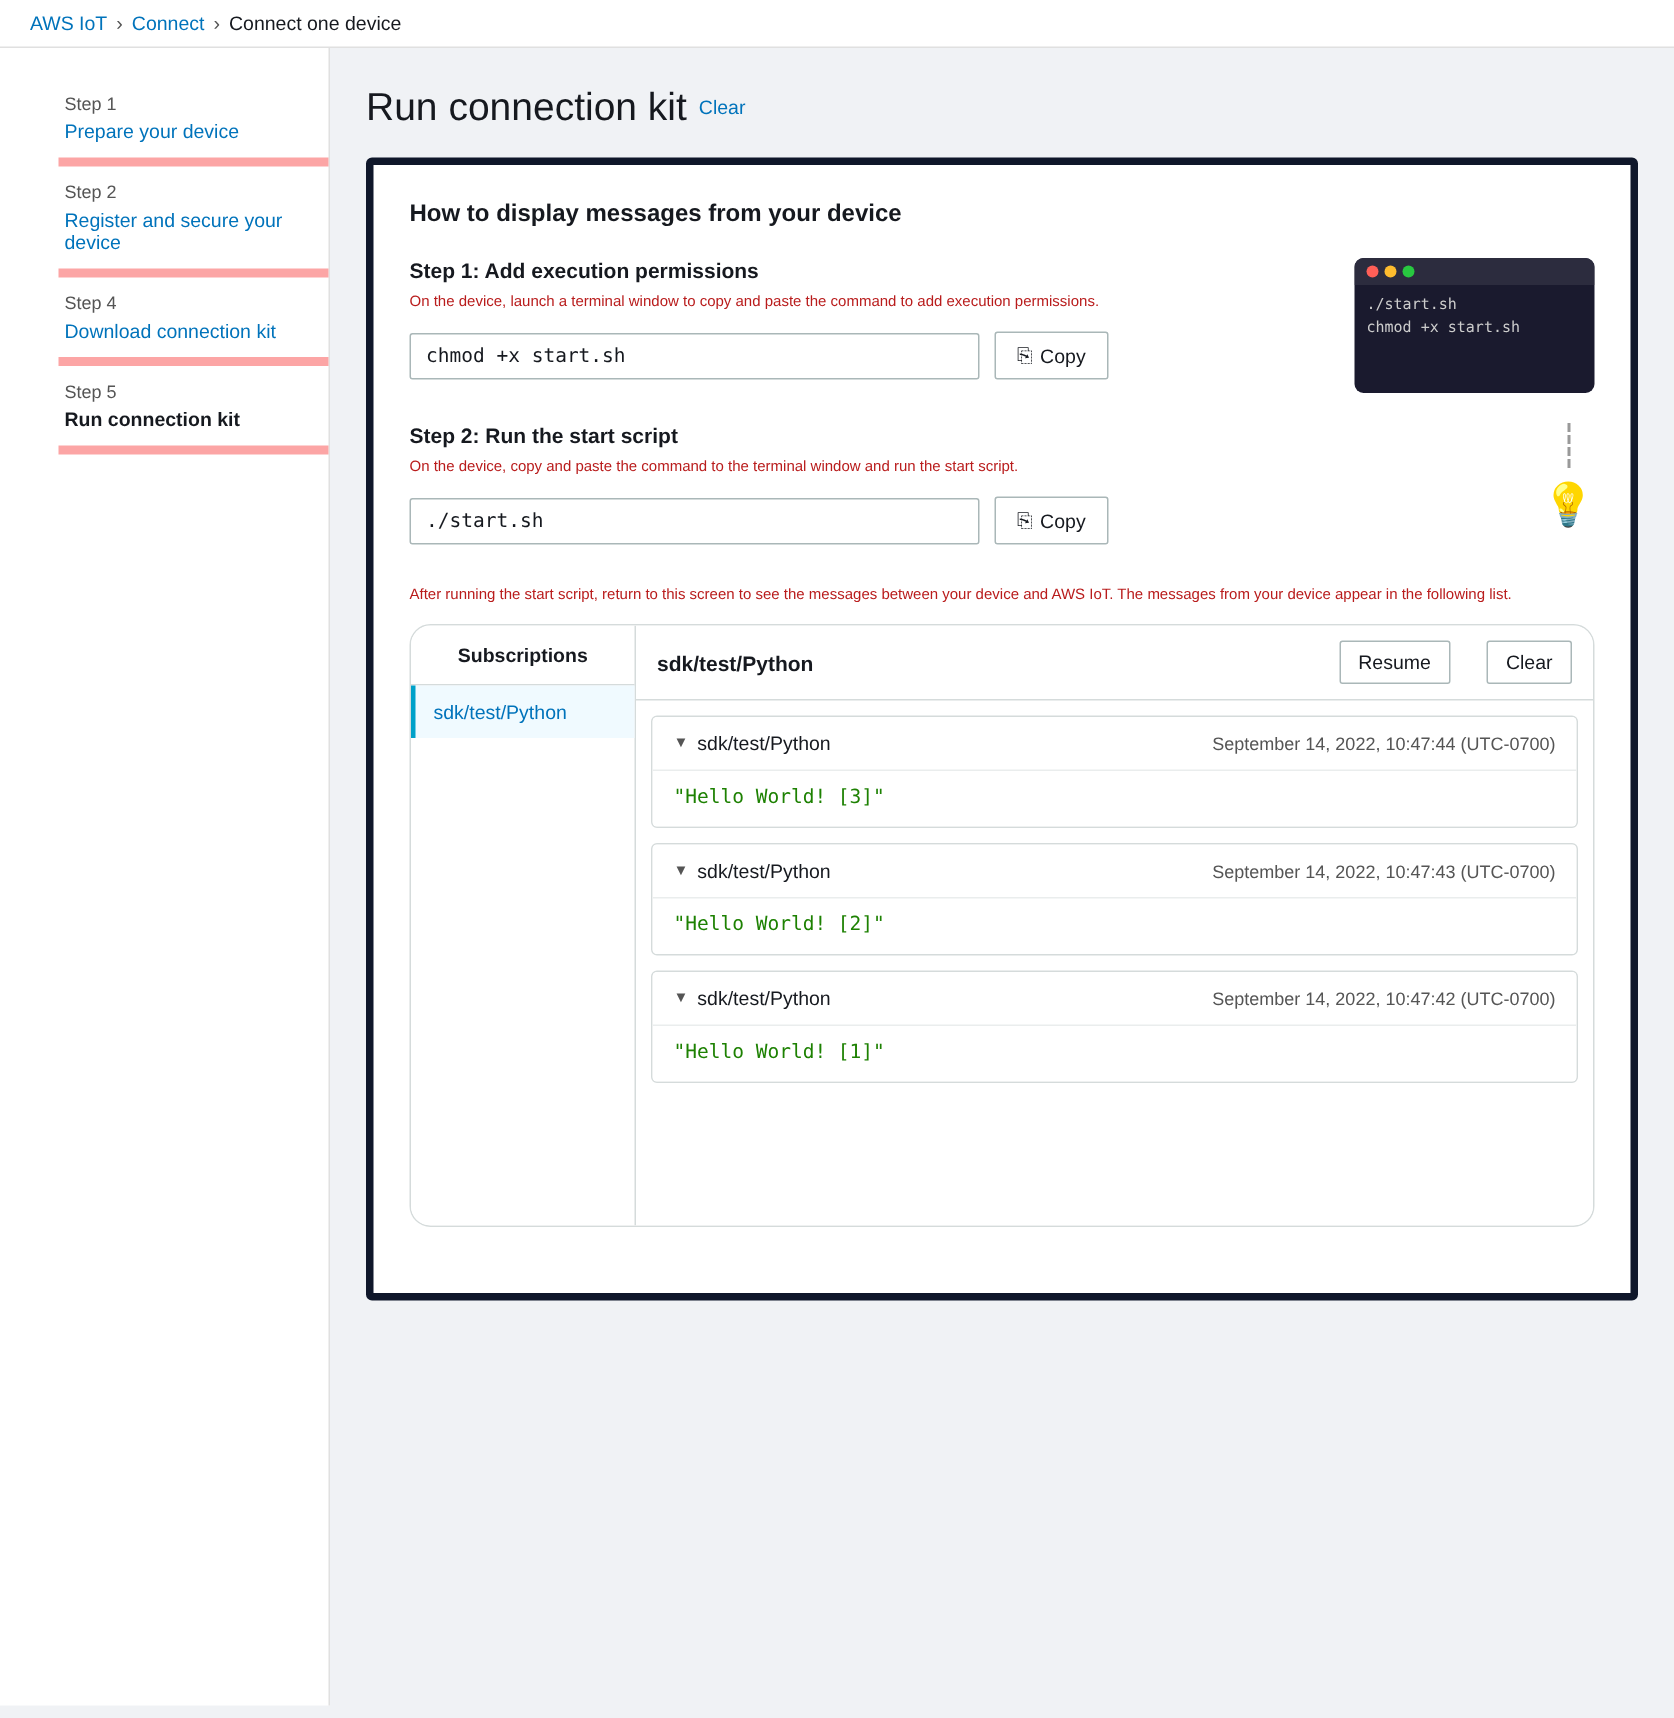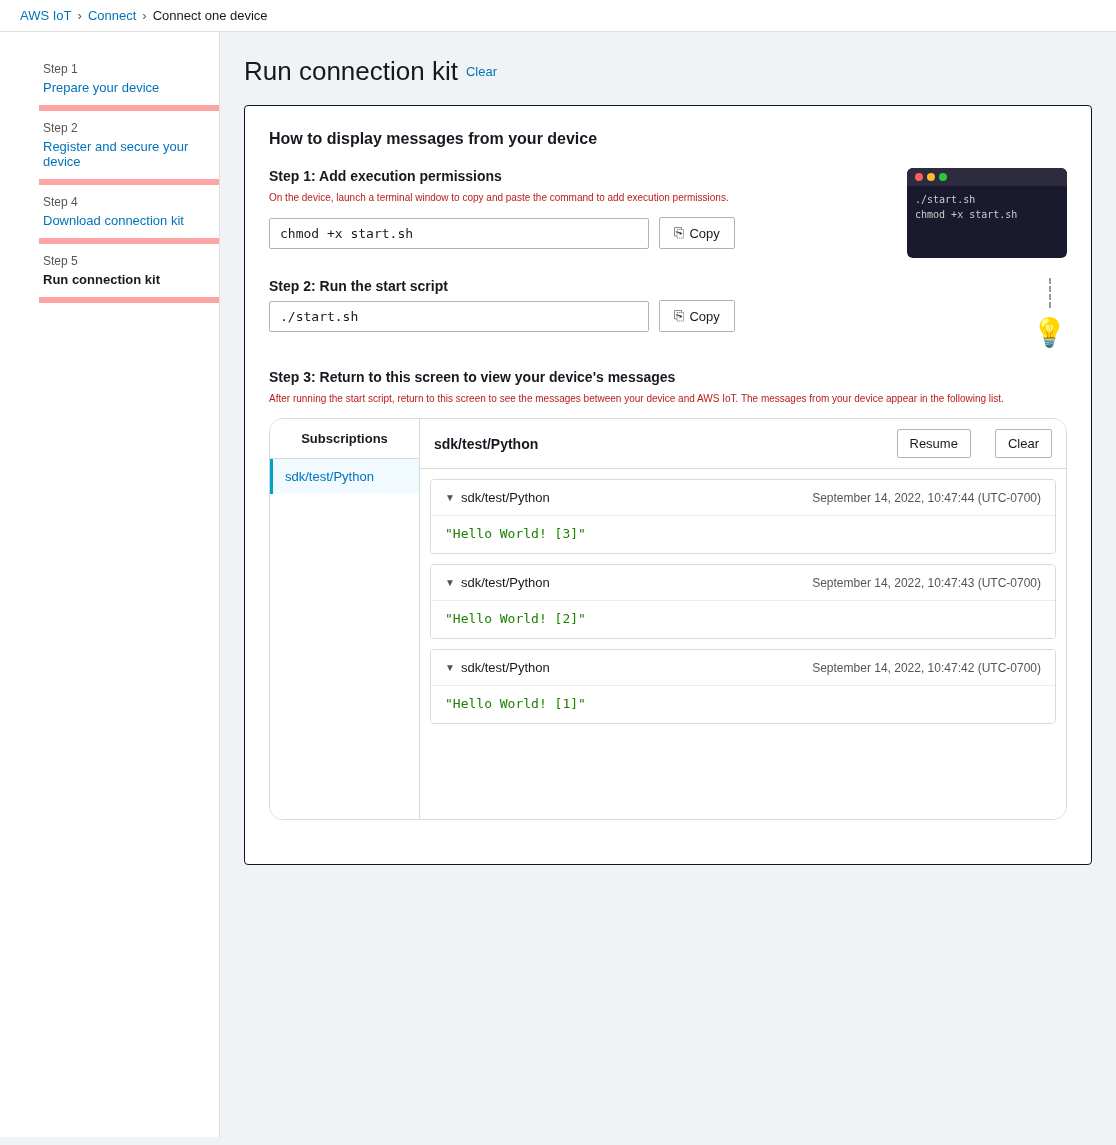--- a/index.html
+++ b/index.html
@@ -68,21 +68,21 @@
       font-weight: 300;
       color: #16191f;
     }
     .info-link {
       color: #0073bb;
       font-size: 13px;
       cursor: pointer;
     }
     .content-card {
       background: #fff;
-      border: 1px solid #0f172a;
+      border: 5px solid #0f172a;
       border-radius: 4px;
       padding: 24px;
       margin-bottom: 16px;
     }
     .card-heading {
       font-size: 16px;
       font-weight: 700;
       margin-bottom: 20px;
     }
     .step-section {
@@ -396,37 +396,37 @@
               </div>
             </div>
           </div>
         </div>
       </div>
 
       <div class="step-section">
         <div class="step-row-with-image">
           <div class="step-left">
             <div class="step-section-title">Step 2: Run the start script</div>
+            <div class="step-section-desc">On the device, copy and paste the command to the terminal window and run the start script.</div>
             <div class="command-row">
               <input class="command-input" type="text" readonly="" value="./start.sh" style="">
               <button class="copy-btn">
                 <span class="copy-icon">⎘</span>
                 <span>Copy</span>
               </button>
             </div>
           </div>
           <div class="step-right">
             <div class="dashed-line"></div>
             <span class="bulb-icon">💡</span>
           </div>
         </div>
       </div>
 
       <div class="step-section">
-        <div class="step-section-title">Step 3: Return to this screen to view your device's messages</div>
         <div class="step-section-desc">After running the start script, return to this screen to see the messages between your device and AWS IoT. The messages from your device appear in the following list.</div>
 
         <div class="subscriptions-container">
           <div class="subscriptions-inner">
 
             <div class="subscriptions-sidebar">
               <div class="subscriptions-sidebar-header">Subscriptions</div>
               <div class="subscription-item">sdk/test/Python</div>
             </div>
 

